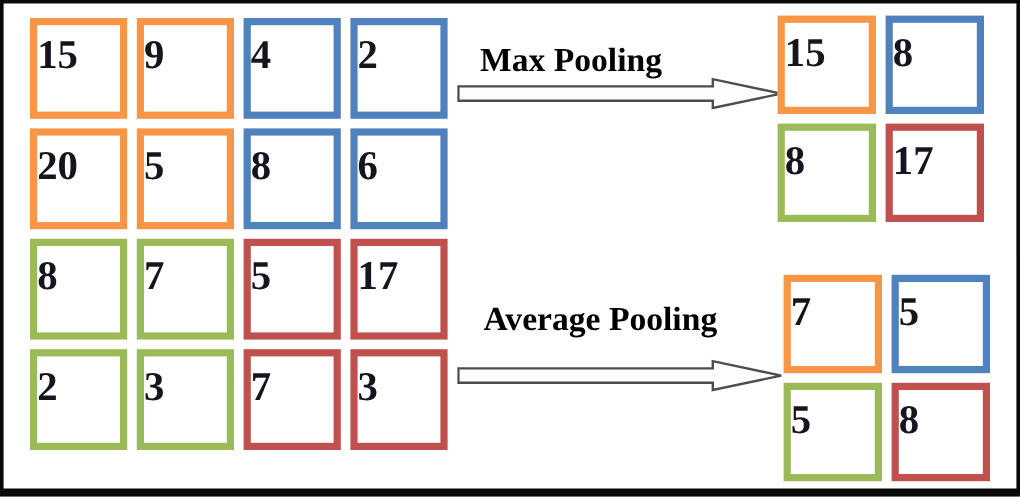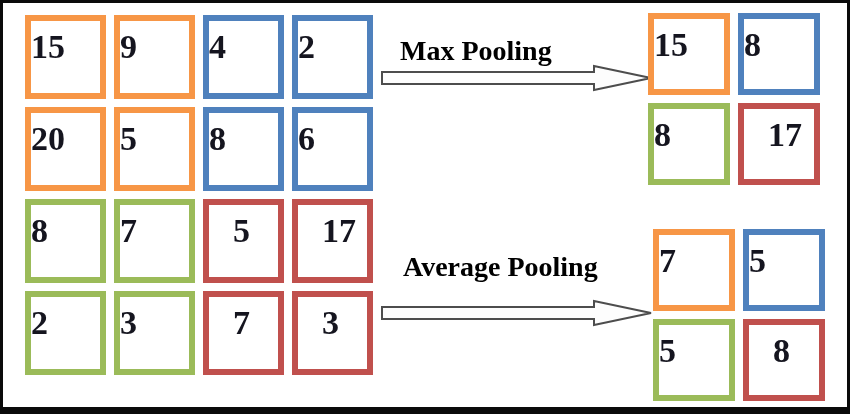--- a/index.html
+++ b/index.html
@@ -43,21 +43,21 @@
     align-items: flex-start;
     padding-top: 9px;
     font-weight: bold;
     font-size: 34px;
     line-height: 1;
     color: #15151f;
   }
   .cell.orange { border-color: #F79646; }
   .cell.blue   { border-color: #4F81BD; }
   .cell.green  { border-color: #9BBB59; }
-  .cell.red    { border-color: #C0504D; padding-left: 24px; }
+  .cell.red    { border-color: #C0504D; }
   .op-label {
     position: absolute;
     font-weight: bold;
     font-size: 28px;
     color: #000000;
     white-space: nowrap;
   }
   .max-label { left: 397px; top: 32px; }
   .avg-label { left: 400px; top: 248px; }
   .arrow {

